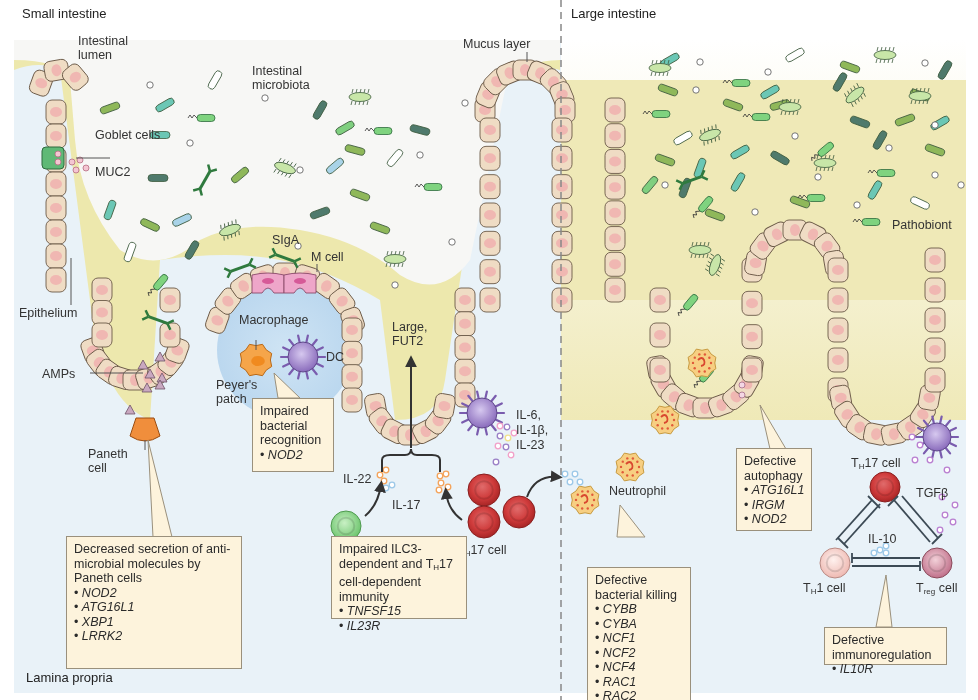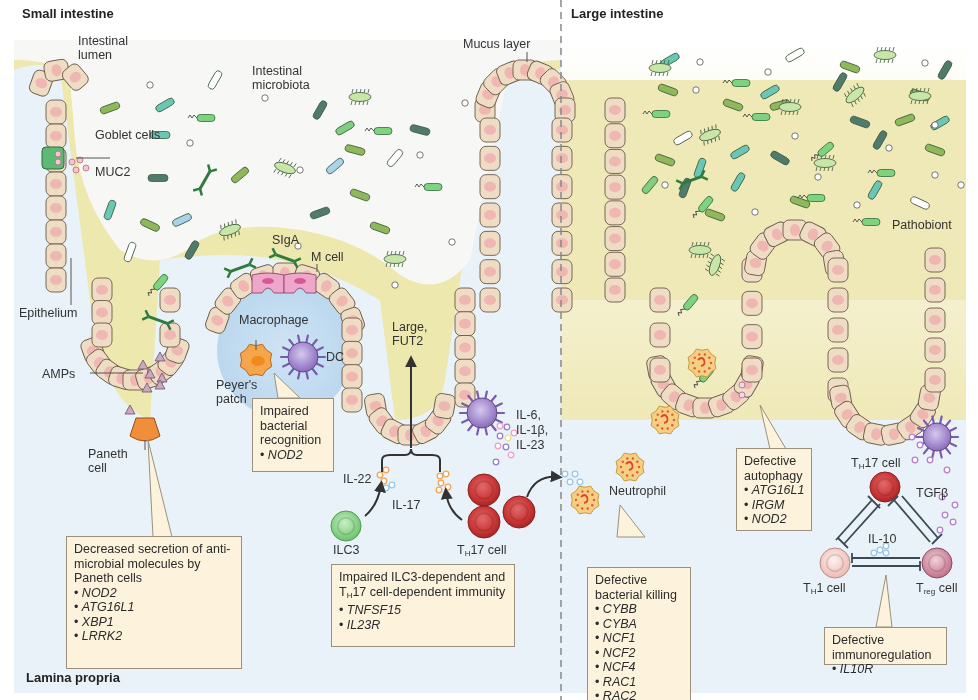--- a/index.html
+++ b/index.html
@@ -1,21 +1,21 @@
 <!DOCTYPE html>
 <html><head>
 <meta charset="utf-8">
 <style>
   html, body { margin:0; padding:0; background:#ffffff; }
   body { width:978px; height:700px; position:relative; overflow:hidden;
          font-family:"Liberation Sans", "DejaVu Sans", sans-serif; color:#2b2b2b; }
   #stage { position:absolute; left:0; top:0; width:978px; height:700px; }
   .lbl { position:absolute; font-size:12.5px; line-height:14px; color:#333; white-space:nowrap; }
   .lbl.ml { white-space:normal; }
-  .hdr { position:absolute; font-weight:bold; font-size:13px; color:#222; white-space:nowrap; }
+  .hdr { position:absolute; font-weight:normal; font-size:13px; color:#222; white-space:nowrap; }
   .box { position:absolute; background:#fdf3dc; border:1px solid #9a907c; padding:5px 6px 20px 7px;
          font-size:12.5px; line-height:14.5px; color:#2b2b2b; box-sizing:border-box; }
   .box .t { display:block; }
   .box ul { list-style:none; margin:0; padding:0; }
   .box li { font-style:italic; }
   .box li::before { content:"\2022\00a0"; font-style:normal; }
   sub.s { font-size:8px; vertical-align:-2px; }
 </style>
 </head>
 <body>
@@ -1258,21 +1258,21 @@
     </ul>
   </div>
 
   <div class="box" style="left:252px;top:398px;width:82px;height:74px">
     <span class="t">Impaired bacterial recognition</span>
     <ul>
       <li>NOD2</li>
     </ul>
   </div>
 
-  <div class="box" style="left:331px;top:564px;width:184px;height:83px">
+  <div class="box" style="left:331px;top:536px;width:136px;height:83px">
     <span class="t"><span>Impaired ILC3-dependent and T</span><sub class="s">H</sub><span>17 cell-dependent immunity</span></span>
     <ul>
       <li>TNFSF15</li>
       <li>IL23R</li>
     </ul>
   </div>
 
   <div class="box" style="left:587px;top:567px;width:104px;height:144px">
     <span class="t">Defective bacterial killing</span>
     <ul>

